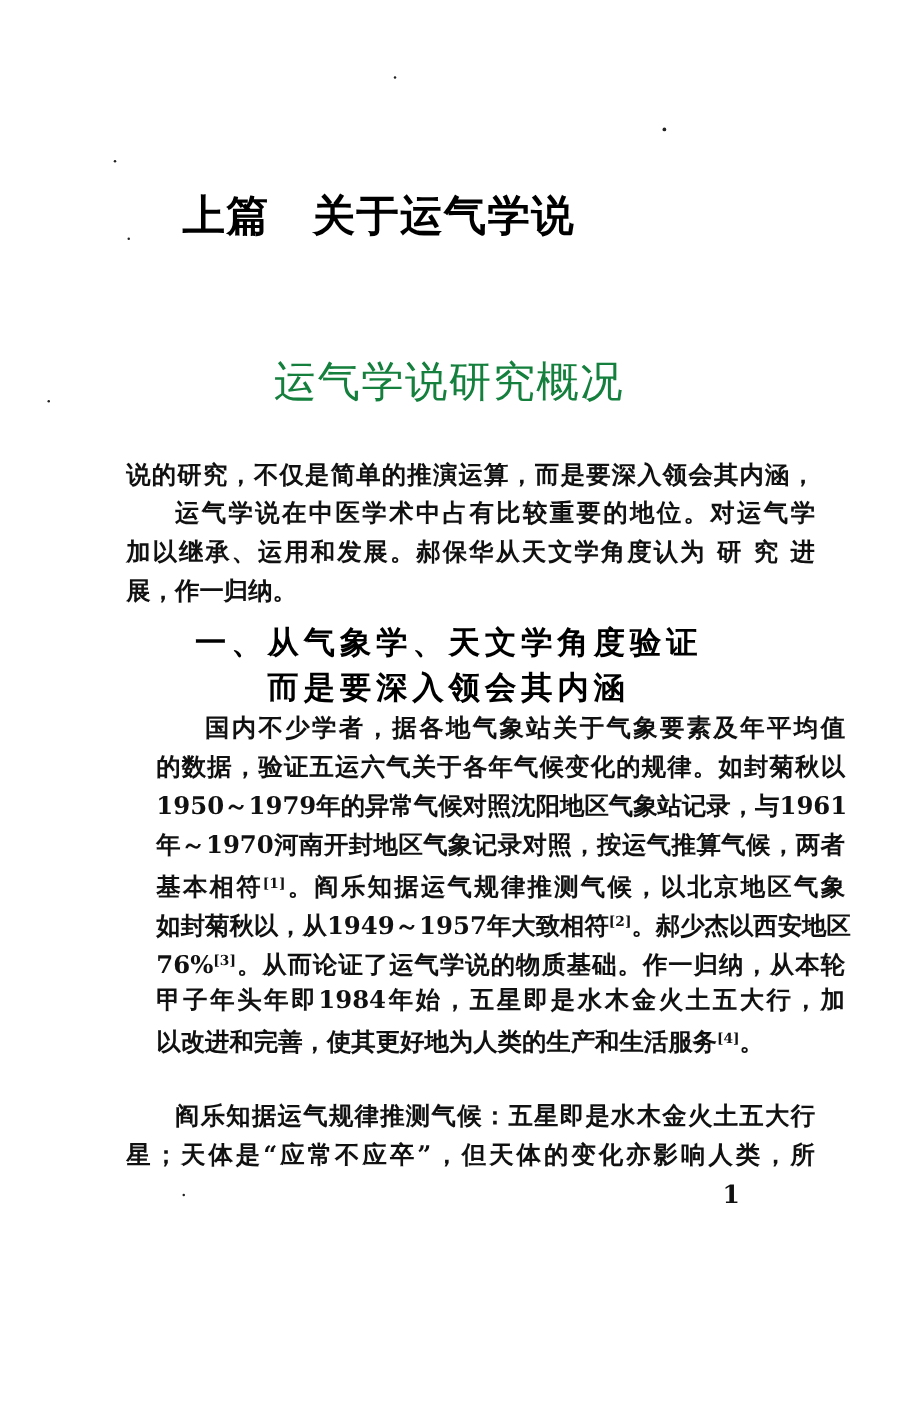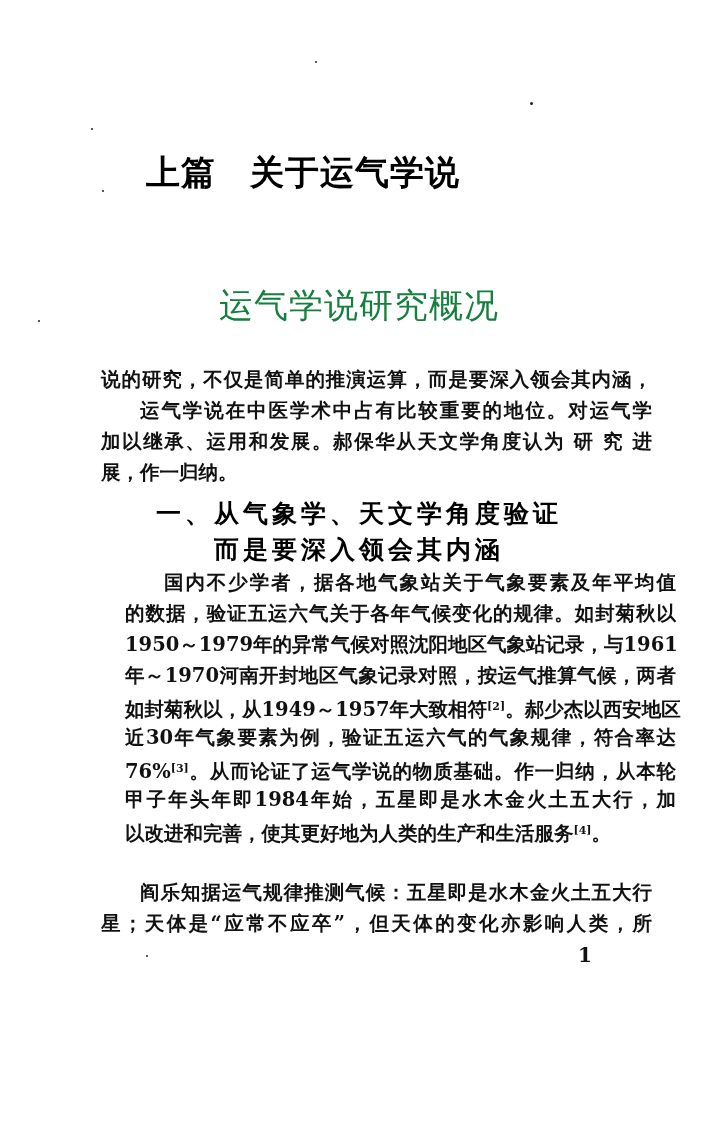--- a/index.html
+++ b/index.html
@@ -56,22 +56,22 @@
   </div>
 
   <div class="section-heading" style="top:497px;">一、从气象学、天文学角度验证</div>
   <div class="section-heading" style="top:533px;">而是要深入领会其内涵</div>
 
   <div class="body-block" style="top:567px;margin-left:24px;">
     <div class="line indent">国内不少学者，据各地气象站关于气象要素及年平均值</div>
     <div class="line">的数据，验证五运六气关于各年气候变化的规律。如封菊秋以</div>
     <div class="line">1950～1979年的异常气候对照沈阳地区气象站记录，与1961</div>
     <div class="line">年～1970河南开封地区气象记录对照，按运气推算气候，两者</div>
+    <div class="line"><span>基本相符</span><sup class="ref">[1]</sup><span>。阎乐知据运气规律推测气候，以北京地区气象</span></div>
     <div class="line"><span>如封菊秋以，从1949～1957年大致相符</span><sup class="ref">[2]</sup><span>。郝少杰以西安地区</span></div>
-    <div class="line">近30年气象要素为例，验证五运六气的气象规律，符合率达</div>
     <div class="line"><span>76%</span><sup class="ref">[3]</sup><span>。从而论证了运气学说的物质基础。作一归纳，从本轮</span></div>
     <div class="line">甲子年头年即1984年始，五星即是水木金火土五大行，加</div>
     <div class="line last"><span>以改进和完善，使其更好地为人类的生产和生活服务</span><sup class="ref">[4]</sup><span>。</span></div>
   </div>
 
   <div class="body-block" style="top:877px;">
     <div class="line indent">阎乐知据运气规律推测气候：五星即是水木金火土五大行</div>
     <div class="line">星；天体是“应常不应卒”，但天体的变化亦影响人类，所</div>
   </div>
 

